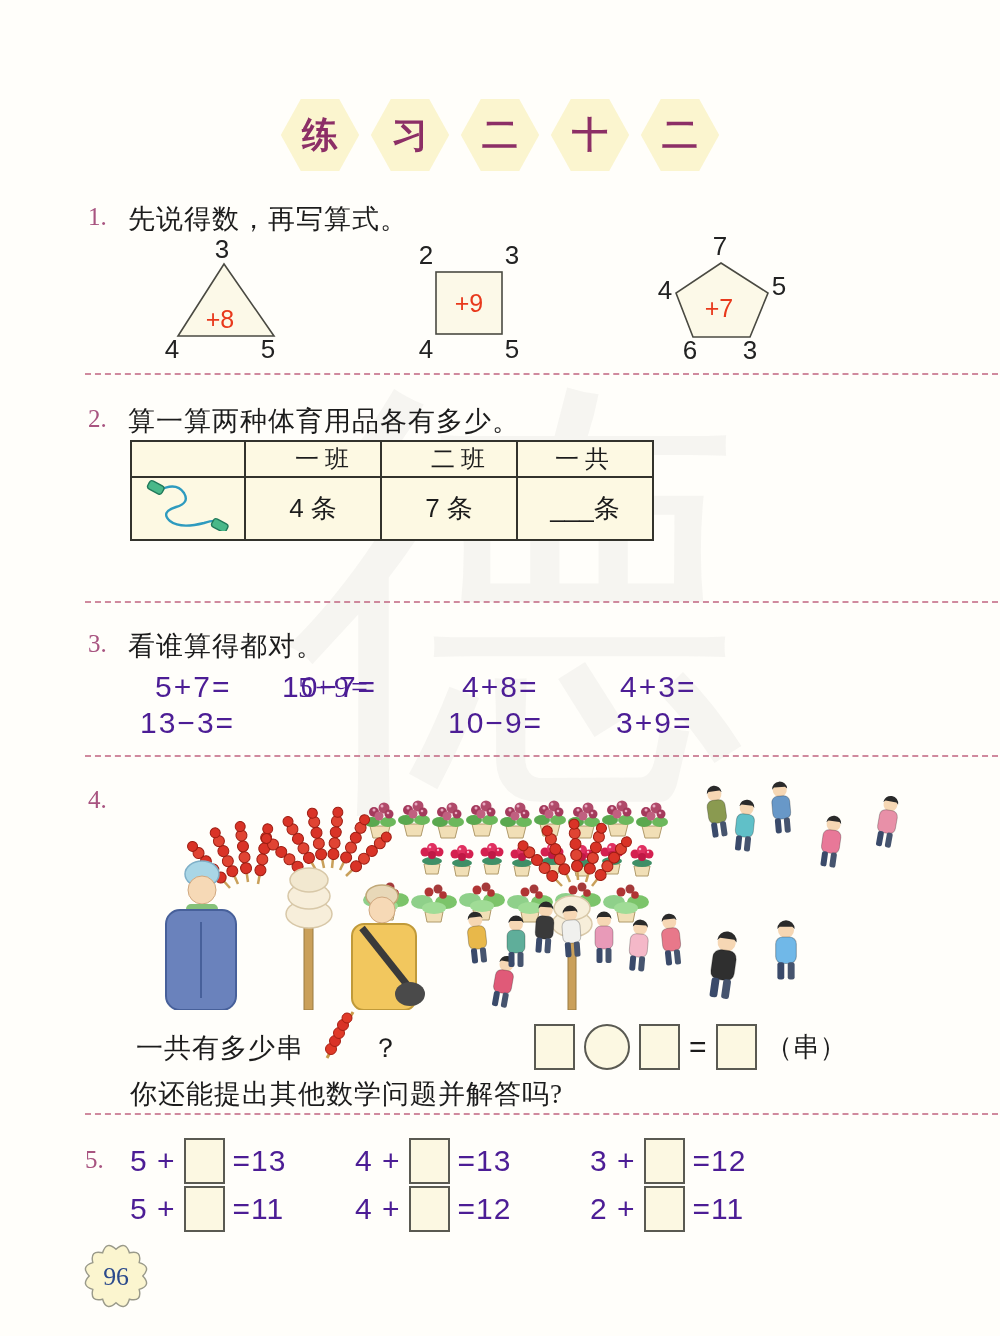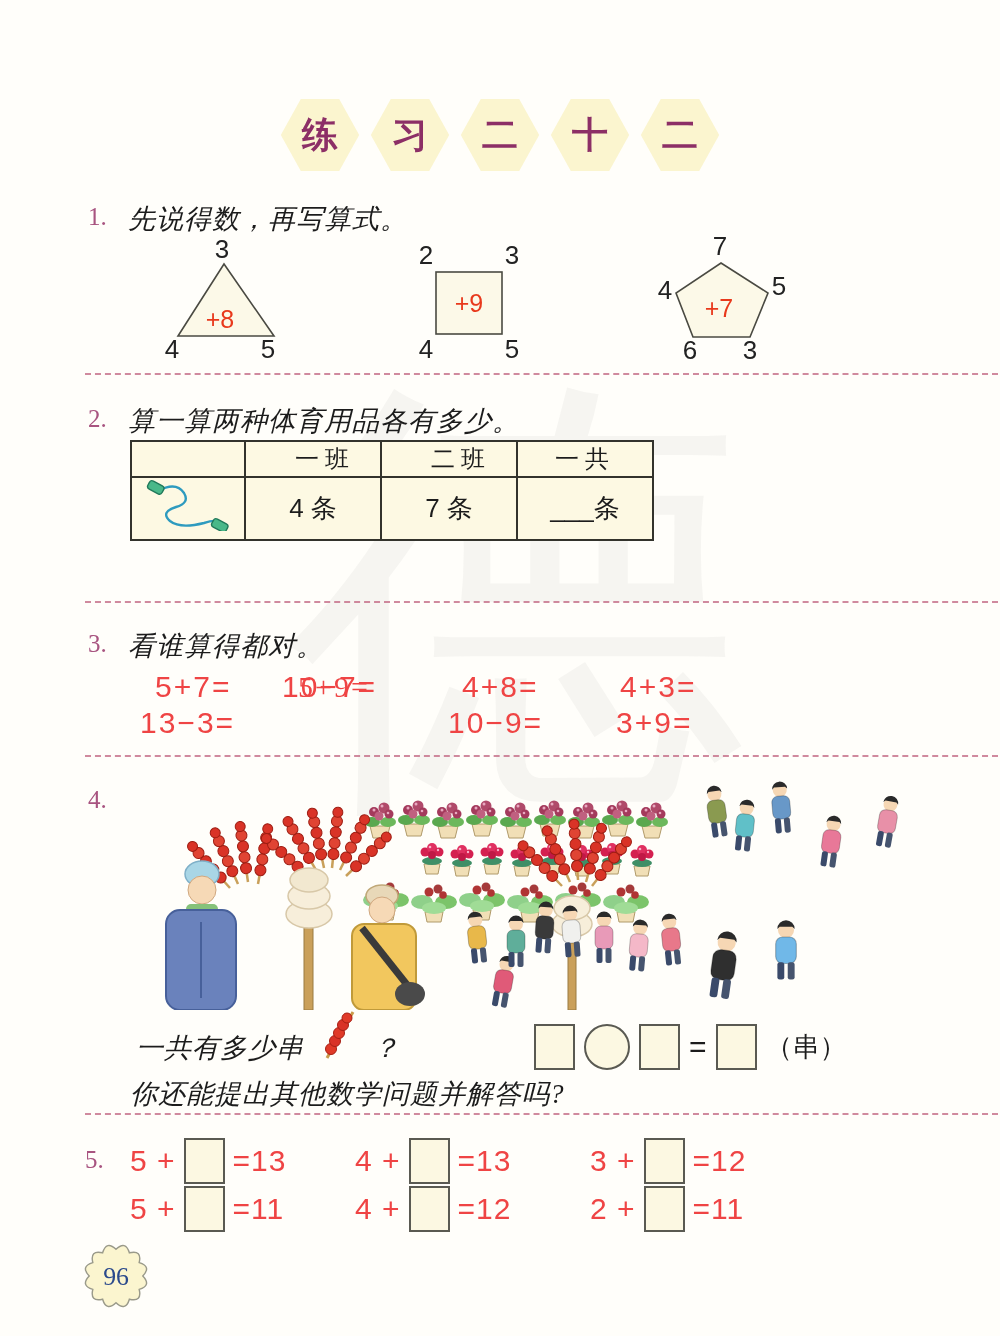--- a/index.html
+++ b/index.html
@@ -9,35 +9,35 @@
   
   .watermark{font-size:460px;color:rgba(100,100,100,0.055);line-height:1;
              font-family:"Liberation Serif","DejaVu Serif",serif;user-select:none;}
   
   .title-row{left:280px;top:96px;width:440px;display:flex;gap:10px;}
   .hex{width:80px;height:78px;background:#fbf5cf;display:flex;align-items:center;justify-content:center;
        clip-path:polygon(26% 4%,74% 4%,99% 50%,74% 96%,26% 96%,1% 50%);}
   .hex span{font-size:36px;color:#8c2f66;font-weight:bold;}
   
   .pnum{color:#a85480;font-size:25px;}
-  .ptext{font-size:27px;letter-spacing:1px;font-style:italic;}
+  .ptext{font-size:27px;letter-spacing:1px;}
   
   .divider{left:85px;width:913px;height:0;border-top:2px dashed #c56e88;opacity:.8;}
   
   .shape-num{font-family:"Liberation Sans","DejaVu Sans",sans-serif;font-size:26px;fill:#222;}
   .shape-op{font-family:"Liberation Sans","DejaVu Sans",sans-serif;font-size:25px;fill:#e8391c;}
   .shape-outline{fill:#fcf9e8;stroke:#4a4a42;stroke-width:1.6;}
   
   table.sports{border-collapse:collapse;}
   table.sports td,table.sports th{border:2px solid #33332c;background:#fdf9e3;text-align:center;vertical-align:middle;}
   table.sports th{height:32px;font-size:24px;font-weight:normal;letter-spacing:6px;}
   table.sports td{font-family:"Liberation Sans","DejaVu Sans",sans-serif;font-size:26px;}
   .col-item{width:110px;}.col-c{width:108px;padding-left:25px;}.col-total{width:132px;}
   
-  .eq{font-family:"Liberation Sans","DejaVu Sans",sans-serif;font-size:30px;color:#ef4444;letter-spacing:2px;}
+  .eq{font-family:"Liberation Sans","DejaVu Sans",sans-serif;font-size:30px;color:#4c1d95;letter-spacing:2px;}
   
   .ansbox{width:41px;height:46px;background:#fcf8e2;border:2px solid #5a5a52;box-sizing:border-box;}
   .anscircle{width:46px;height:46px;background:#fcf8e2;border:2px solid #5a5a52;border-radius:50%;box-sizing:border-box;}
   .boxrow{display:flex;align-items:center;gap:9px;}
   .eqsign{font-family:"Liberation Sans","DejaVu Sans",sans-serif;font-size:30px;}
   .unit{font-size:27px;}
   
   .fill-group{display:flex;align-items:center;gap:8px;}
   .fill-group .eq{letter-spacing:1px;}
   

